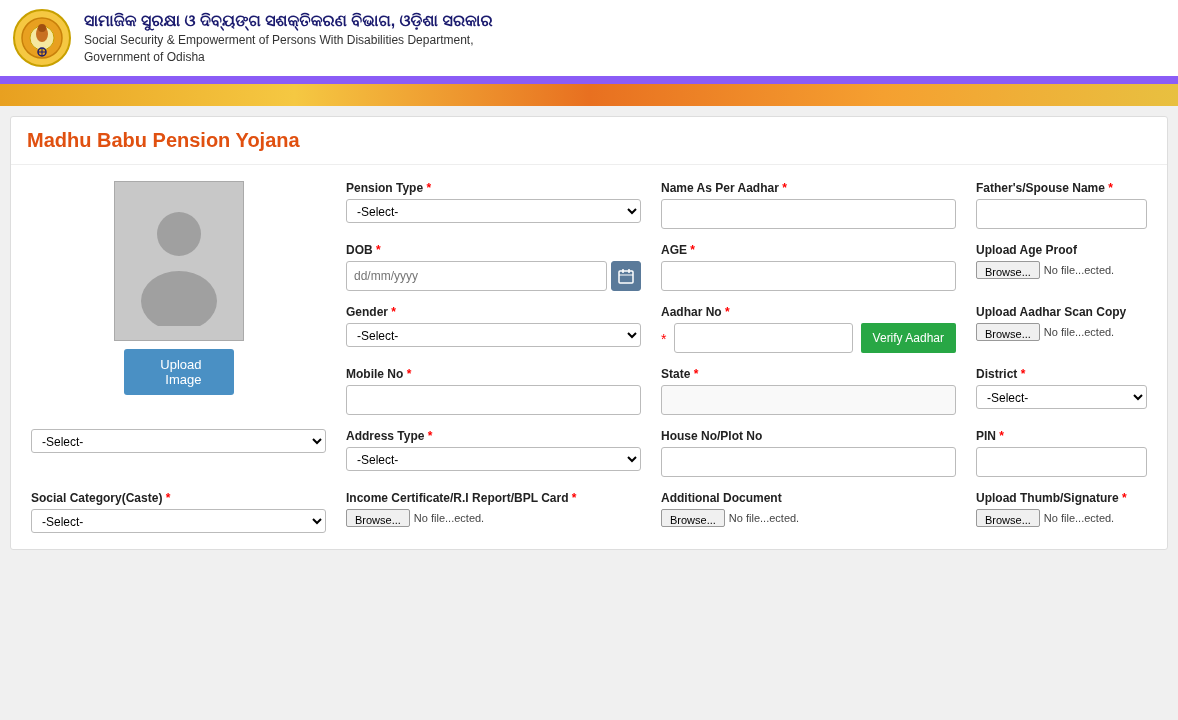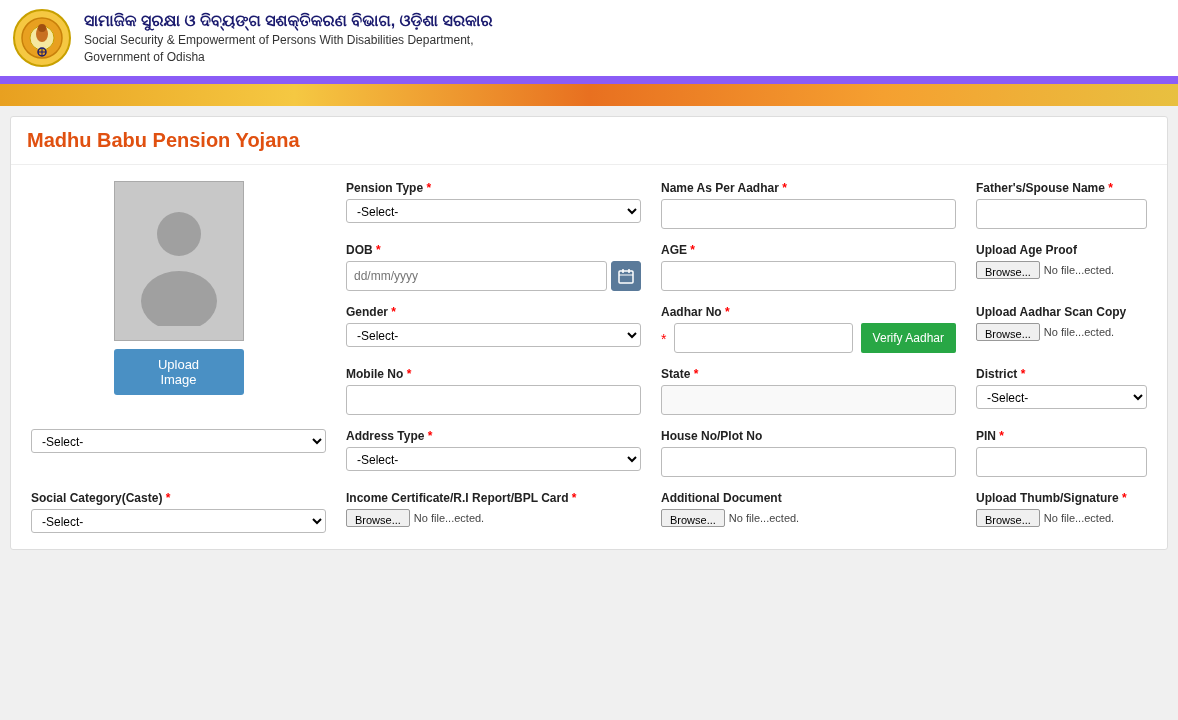--- a/index.html
+++ b/index.html
@@ -187,21 +187,22 @@
     }
 
     .upload-image-btn {
       background: #4a90c4;
       color: white;
       border: none;
       border-radius: 3px;
       padding: 8px 32px;
       font-size: 13px;
       cursor: pointer;
-      width: 130px;
+      width: 110px;
+      text-align: right;
     }
 
     
     .state-input {
       background: #f9f9f9;
       color: #333;
     }
 
     .aadhar-required-star {
       color: red;

